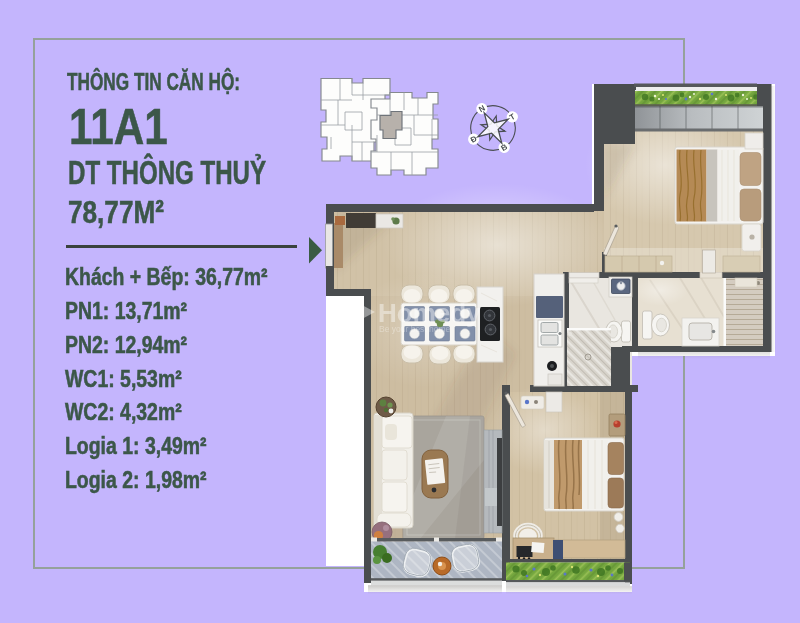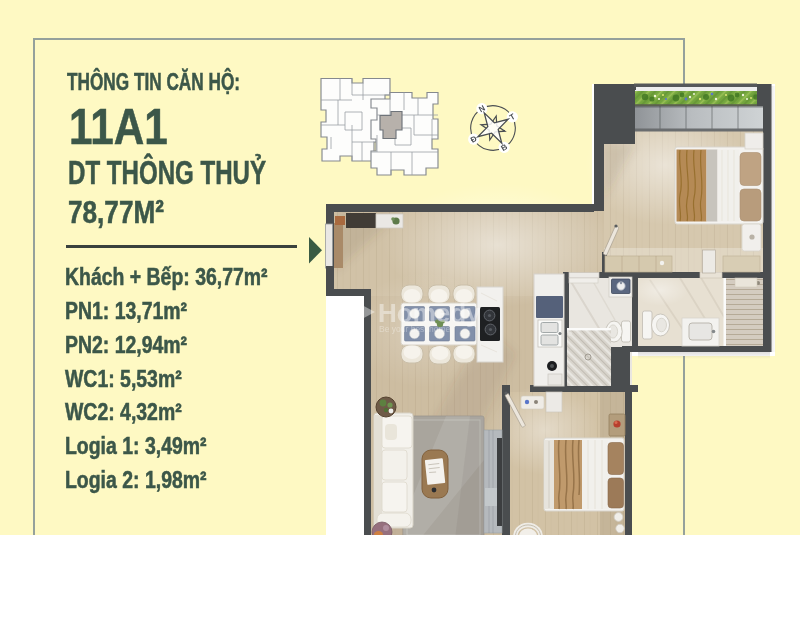--- a/index.html
+++ b/index.html
@@ -1,16 +1,16 @@
 <!DOCTYPE html>
 <html><head>
 <meta charset="utf-8">
 <style>
   html,body{margin:0;padding:0;background:#ffffff;}
-  #page{position:relative;width:800px;height:535px;overflow:hidden;background:#fef9c3;
+  #page{position:relative;width:800px;height:623px;overflow:hidden;background:#c4b5fd;
         font-family:"Liberation Sans", sans-serif;}
   .ln{position:absolute;white-space:nowrap;color:#3c5749;font-weight:bold;line-height:1;
       transform-origin:0 50%;-webkit-text-stroke:0.55px #3c5749;}
 </style>
 </head>
 <body>
 <div id="page">
 
   <div style="position:absolute;left:33px;top:38px;width:648px;height:527px;border:2px solid #95a19b;"></div>
 

